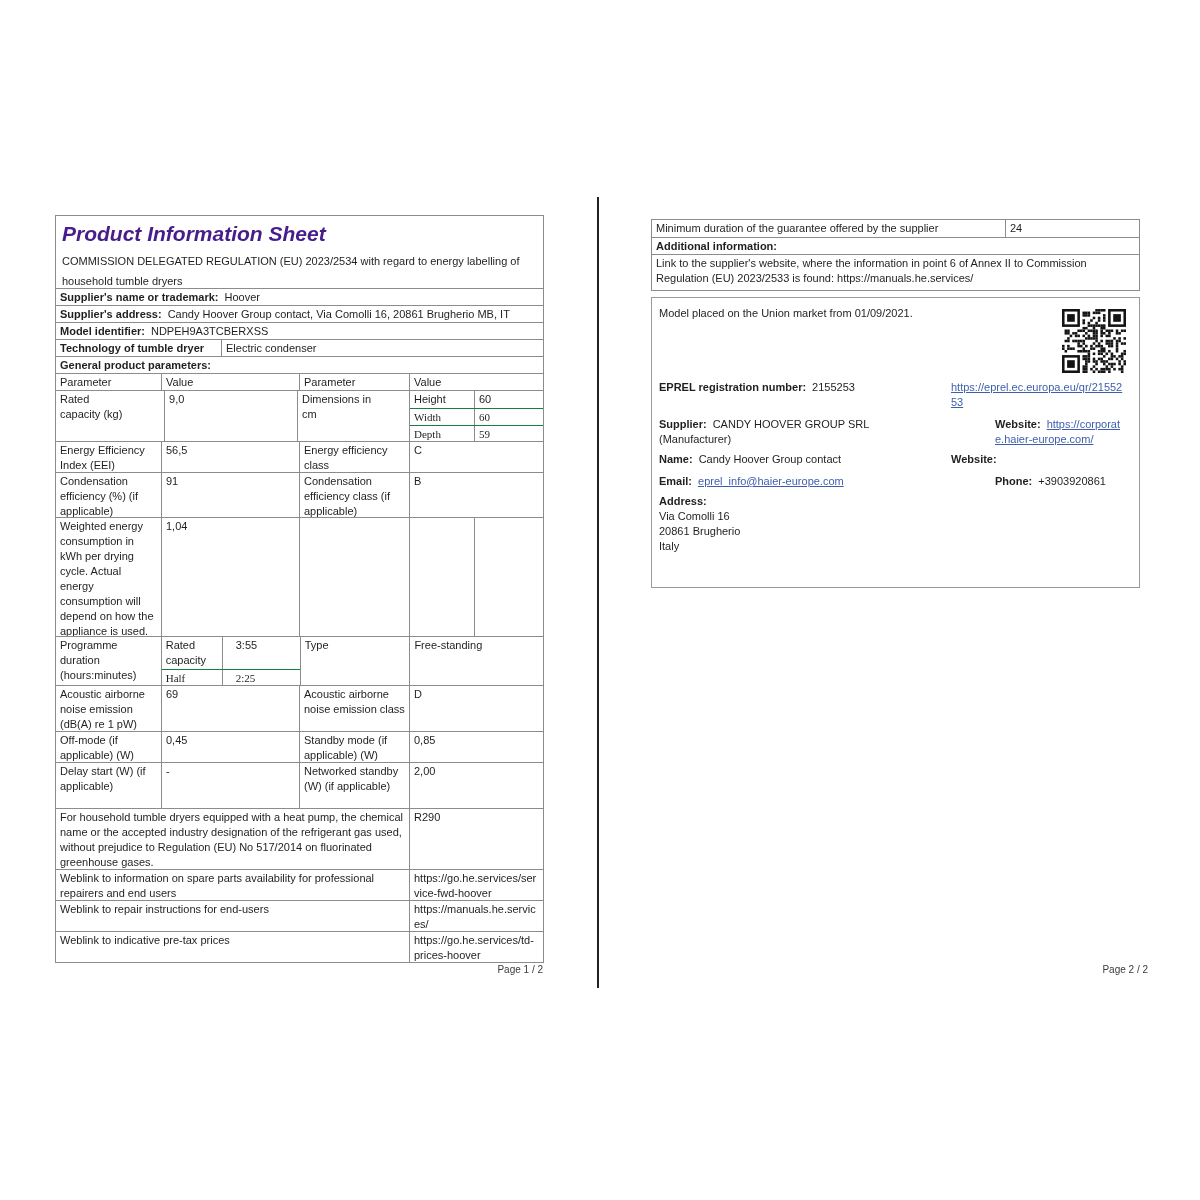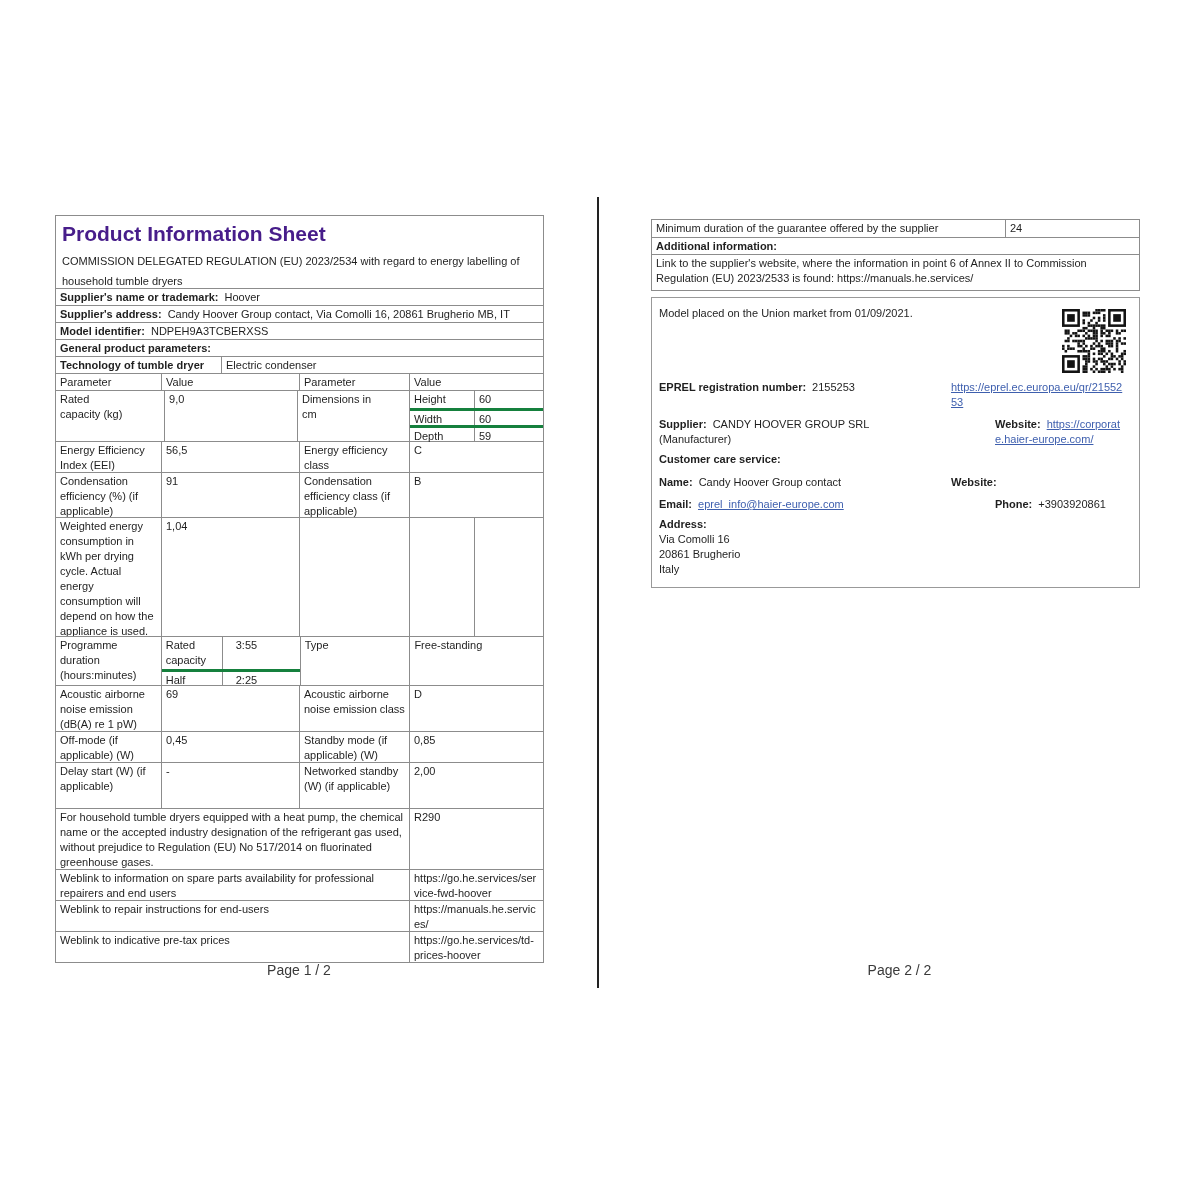--- a/index.html
+++ b/index.html
@@ -17,44 +17,44 @@
   .row.first{border-top:none;}
   .c{padding:1px 4px;box-sizing:border-box;overflow:hidden;}
   .bl{border-left:1px solid #8c8c8c;}
   .p0{padding:0;}
   .w1{width:105px;}.w2{width:138px;}.w3{width:110px;}.w4{width:134px;}.w13{width:353px;}
   .sdl{width:64px;}.sdv{width:69px;}
   .spl{width:67px;}.spv{width:86px;padding-left:13px;}
   .h17{height:17px;}.h31{height:31px;}.h45{height:45px;}.h46{height:46px;}
   .h49{height:49px;justify-content:center;}.h51{height:51px;gap:28px;}.h61{height:61px;}.h119{height:119px;}
   .subrow{display:flex;box-sizing:border-box;}
-  .subrow.bt{border-top:3px solid #15803d;}
+  .subrow.bt{border-top:1px solid #15803d;font-family:Liberation Serif, serif;}
   .titleblock{height:72px;box-sizing:border-box;padding:5px 6px 4px 6px;}
-  .doc-title{font-size:21px;line-height:26px;font-weight:700;color:#471d8a;margin:0 0 4px 0;}
+  .doc-title{font-size:21px;line-height:26px;font-weight:700;color:#471d8a;margin:0 0 4px 0;font-style:italic;}
   .reg{font-size:11px;line-height:20px;}
   .urlcell{word-break:break-all;}
   
   .divider{position:absolute;left:597px;top:197px;width:2px;height:791px;background:#222;}
   
   .boxA{position:absolute;left:651px;top:219px;width:489px;border:1px solid #8c8c8c;box-sizing:border-box;background:#fff;}
   .boxA .cA{width:353px;}
   .boxA .cB{width:134px;}
   .h36{height:36px;}
   .boxB{position:absolute;left:651px;top:297px;width:489px;height:291px;border:1px solid #999;box-sizing:border-box;background:#fff;padding:8px 12px 6px 7px;overflow:hidden;}
   .row2{display:flex;}
   .lc{width:292px;box-sizing:border-box;padding-right:8px;}
   .rc{flex:1;box-sizing:border-box;}
   .qr{position:absolute;top:11px;right:13px;width:64px;height:64px;}
   .mb-lg{margin-bottom:59px;}
   .mb7{margin-bottom:7px;}
   .mb5{margin-bottom:5px;gap:44px;}
   .mb8{margin-bottom:8px;}
   .addr-line{display:block;}
   
-  .pf{position:absolute;top:964px;font-size:14px;line-height:12px;color:#3a3a3a;text-align:center;}
+  .pf{position:absolute;top:964px;font-size:10px;line-height:12px;color:#3a3a3a;text-align:right;}
   .pf1{left:55px;width:488px;}
   .pf2{left:651px;width:497px;}
 </style>
 </head>
 <body>
 
 <div class="tbl">
 
   <div class="titleblock">
     <div class="doc-title">Product Information Sheet</div>
@@ -73,26 +73,26 @@
     </div>
   </div>
 
   <div class="row h17">
     <div class="c" style="flex:1">
       <span class="lbl">Model identifier:</span><span>NDPEH9A3TCBERXSS</span>
     </div>
   </div>
 
   <div class="row h17">
-    <div class="c b" style="flex:1">General product parameters:</div>
-  </div>
-
-  <div class="row h17">
     <div class="c b" style="width:165px">Technology of tumble dryer</div>
     <div class="c bl" style="flex:1">Electric condenser</div>
+  </div>
+
+  <div class="row h17">
+    <div class="c b" style="flex:1">General product parameters:</div>
   </div>
 
   <div class="row h17">
     <div class="c w1">Parameter</div>
     <div class="c w2 bl">Value</div>
     <div class="c w3 bl">Parameter</div>
     <div class="c w4 bl">Value</div>
   </div>
 
   <div class="row h51">
@@ -453,23 +453,20 @@
 
   <div class="row2 mb5">
     <div class="lc">
       <span class="lbl">Supplier:</span><span>CANDY HOOVER GROUP SRL (Manufacturer)</span>
     </div>
     <div class="rc">
       <span class="lbl">Website:</span><span class="link">https://corporate.haier-europe.com/</span>
     </div>
   </div>
 
-  <div class="row2 mb8">
-    <div class="b">Customer care service:</div>
-  </div>
 
   <div class="row2 mb7">
     <div class="lc">
       <span class="lbl">Name:</span><span>Candy Hoover Group contact</span>
     </div>
     <div class="rc">
       <span class="lbl">Website:</span>
     </div>
   </div>
 

